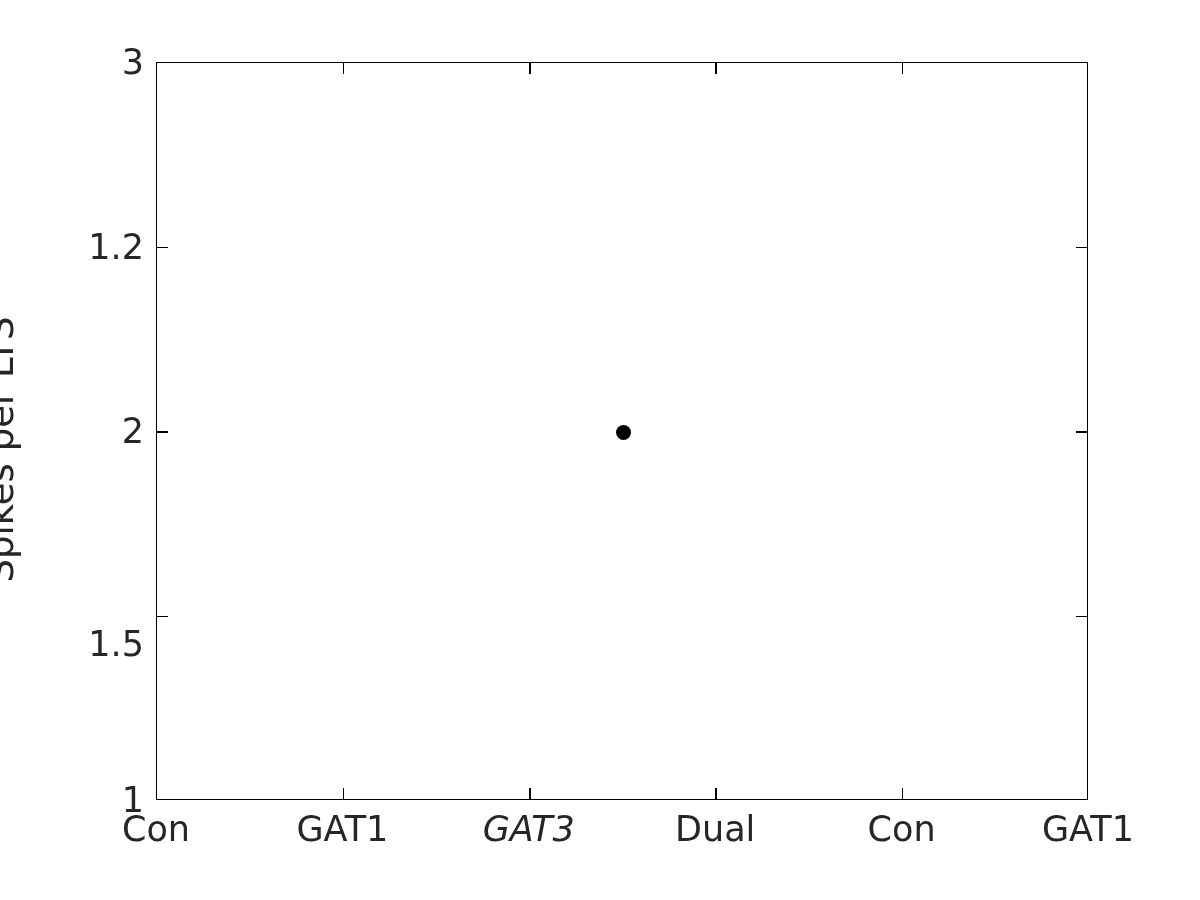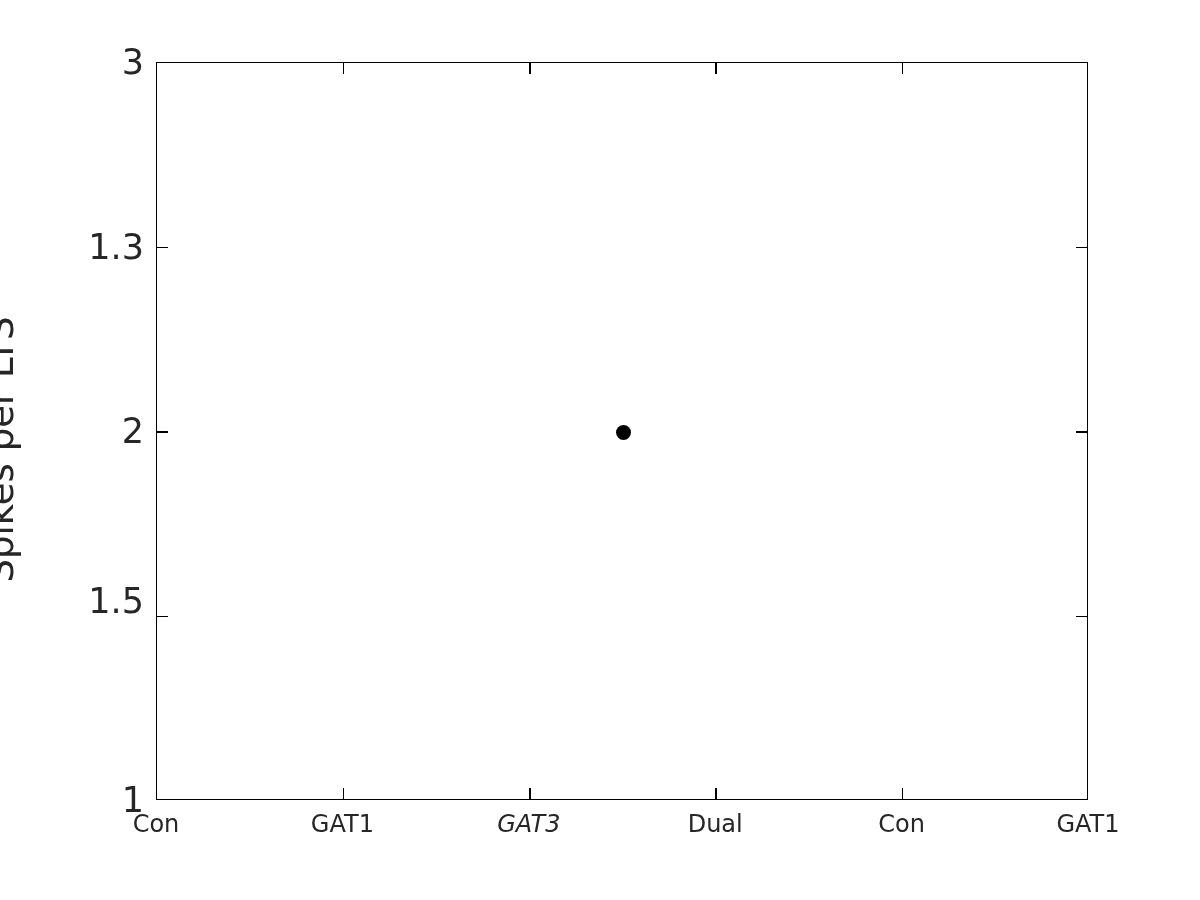--- a/index.html
+++ b/index.html
@@ -54,21 +54,21 @@
     text-align: right;
     font-size: 35px;
     color: #262626;
     line-height: 1;
     transform: translateY(-50%);
     white-space: nowrap;
   }
   .xlabel-tick {
     position: absolute;
     top: 812px;
-    font-size: 24px;
+    font-size: 35px;
     color: #262626;
     line-height: 1;
     transform: translateX(-50%);
     white-space: nowrap;
   }
 
   
   #y-axis-title {
     position: absolute;
     left: 0px;
@@ -94,23 +94,23 @@
 </style>
 </head>
 <body>
 
 <div id="figure">
 
   <div id="y-axis-title">Spikes per LTS</div>
 
   <div id="y-tick-labels">
       <div class="ylabel-tick" style="top: 800px;">1</div>
-      <div class="ylabel-tick" style="top: 601px;">1.5</div>
+      <div class="ylabel-tick" style="top: 644px;">1.5</div>
       <div class="ylabel-tick" style="top: 431px;">2</div>
-      <div class="ylabel-tick" style="top: 246.5px;">1.3</div>
+      <div class="ylabel-tick" style="top: 246.5px;">1.2</div>
       <div class="ylabel-tick" style="top: 62px;">3</div>
     </div>
   <div id="x-tick-labels">
       <div class="xlabel-tick" style="left: 156px;">Con</div>
       <div class="xlabel-tick" style="left: 342.4px;">GAT1</div>
       <div class="xlabel-tick" style="left: 528.8px; font-style: italic;">GAT3</div>
       <div class="xlabel-tick" style="left: 715.2px; text-align: right;">Dual</div>
       <div class="xlabel-tick" style="left: 901.6px;">Con</div>
       <div class="xlabel-tick" style="left: 1088px;">GAT1</div>
     </div>

